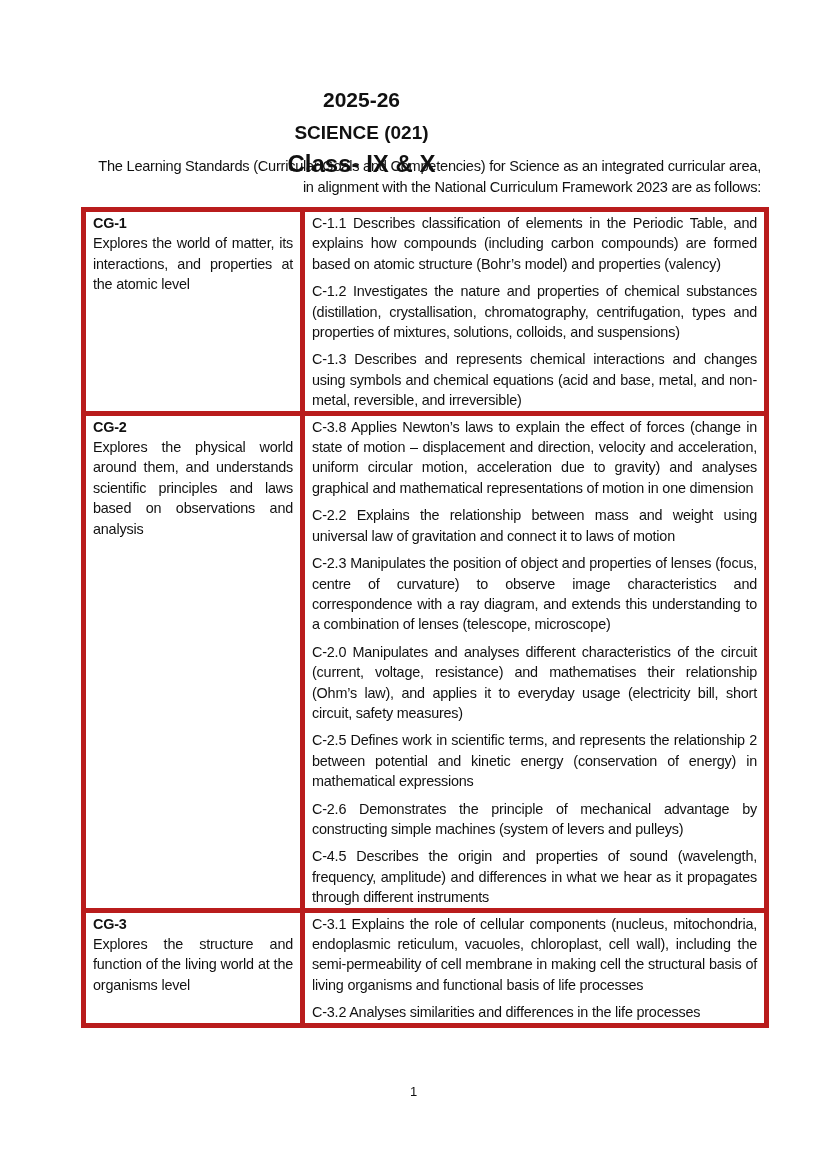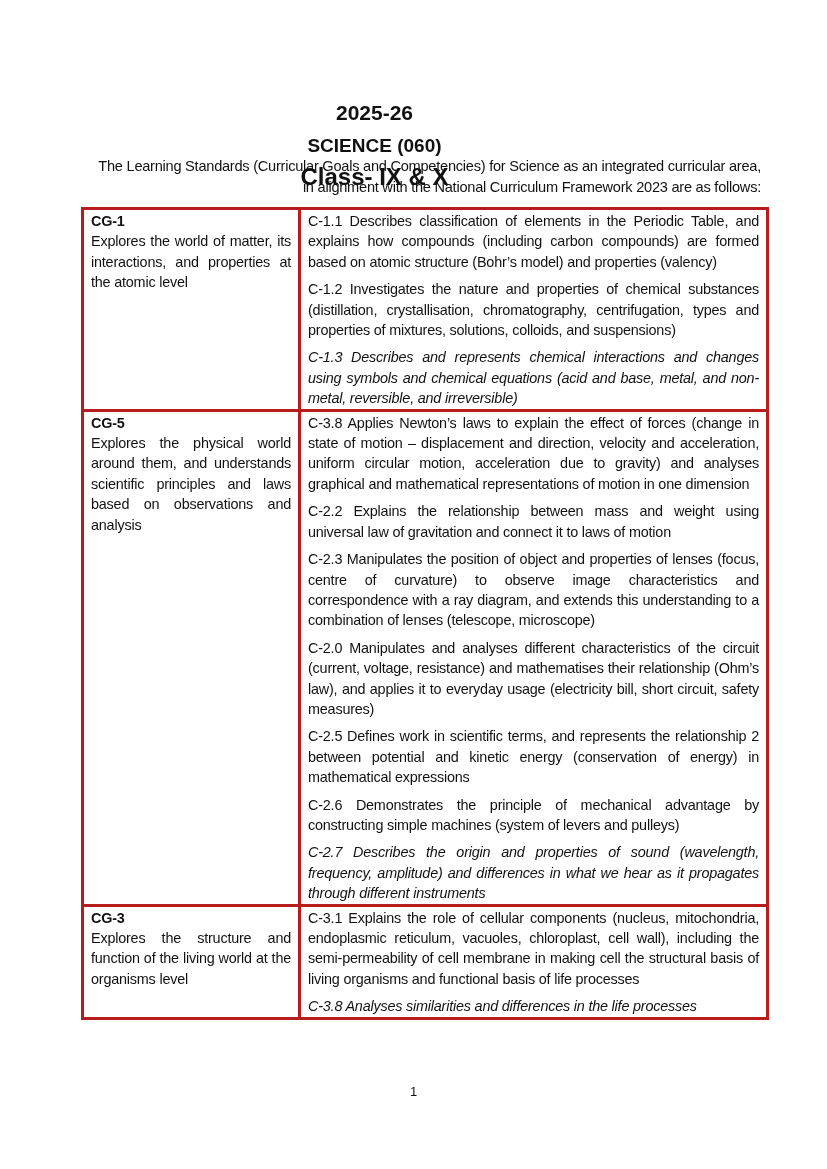--- a/index.html
+++ b/index.html
@@ -1,86 +1,86 @@
 <!DOCTYPE html>
 <html><head>
   <meta charset="utf-8">
   <style>
     html, body { margin: 0; padding: 0; background: #ffffff; }
     body {
       width: 827px; height: 1169px; position: relative; overflow: hidden;
       font-family: "Liberation Sans Narrow", "Liberation Sans", sans-serif;
       color: #111111;
     }
-    .hdr { position: absolute; left: 13px; width: 723px; text-align: center; font-weight: bold; color: #111; margin-top: 13px; }
+    .hdr { position: absolute; left: 0; width: 723px; text-align: center; font-weight: bold; color: #111; }
     .h-year { top: 88px; font-size: 21px; }
     .h-subj { top: 122px; font-size: 19px; }
     .h-class { top: 150px; font-size: 24px; }
     .intro {
       position: absolute; left: 89px; top: 156px; width: 672px;
       font-size: 14.6px; line-height: 21px; text-align: right; letter-spacing: -0.25px;
     }
     .intro { top: 156px; }
     table.lst {
       position: absolute; left: 81px; top: 207px; width: 688px;
       border-collapse: collapse; table-layout: fixed;
       font-size: 14.4px; line-height: 20.4px; letter-spacing: -0.2px;
     }
-    table.lst td { border: 3px solid #b91c1c; vertical-align: top; padding: 1px 7px 0 7px; }
+    table.lst td { border: 5px solid #b91c1c; vertical-align: top; padding: 1px 7px 0 7px; }
     td.goal { width: 200px; text-align: justify; }
     td.comp { text-align: justify; }
     .cg-id { font-weight: bold; display: block; }
     .goal-text { text-align: justify; text-align-last: left; display: block; }
     .c-item { display: block; text-align: justify; text-align-last: left; margin-bottom: 7px; }
-    .c-item:last-child { margin-bottom: 0; font-style: italic; }
+    .c-item:last-child { margin-bottom: 0; }
     .page-num { position: absolute; top: 1084px; left: 0; width: 827px; text-align: center; font-size: 13px; }
   </style>
 </head>
 <body>
 
 <div class="hdr h-year">2025-26</div>
-<div class="hdr h-subj">SCIENCE (060)</div>
+<div class="hdr h-subj">SCIENCE (021)</div>
 <div class="hdr h-class">Class- IX &amp; X</div>
 
 <div class="intro">The Learning Standards (Curricular Goals and Competencies) for Science as an integrated curricular area, in alignment with the National Curriculum Framework 2023 are as follows:</div>
 
 <table class="lst">
   <tbody>
     <tr>
       <td class="goal">
         <span class="cg-id">CG-1</span>
         <span class="goal-text">Explores the world of matter, its interactions, and properties at the atomic level</span>
       </td>
       <td class="comp">
         <span class="c-item">C-1.1 Describes classification of elements in the Periodic Table, and explains how compounds (including carbon compounds) are formed based on atomic structure (Bohr’s model) and properties (valency)</span>
         <span class="c-item">C-1.2 Investigates the nature and properties of chemical substances (distillation, crystallisation, chromatography, centrifugation, types and properties of mixtures, solutions, colloids, and suspensions)</span>
         <span class="c-item">C-1.3 Describes and represents chemical interactions and changes using symbols and chemical equations (acid and base, metal, and non-metal, reversible, and irreversible)</span>
       </td>
     </tr>
     <tr>
       <td class="goal">
-        <span class="cg-id">CG-5</span>
+        <span class="cg-id">CG-2</span>
         <span class="goal-text">Explores the physical world around them, and understands scientific principles and laws based on observations and analysis</span>
       </td>
       <td class="comp">
         <span class="c-item">C-3.8 Applies Newton’s laws to explain the effect of forces (change in state of motion – displacement and direction, velocity and acceleration, uniform circular motion, acceleration due to gravity) and analyses graphical and mathematical representations of motion in one dimension</span>
         <span class="c-item">C-2.2 Explains the relationship between mass and weight using universal law of gravitation and connect it to laws of motion</span>
         <span class="c-item">C-2.3 Manipulates the position of object and properties of lenses (focus, centre of curvature) to observe image characteristics and correspondence with a ray diagram, and extends this understanding to a combination of lenses (telescope, microscope)</span>
         <span class="c-item">C-2.0 Manipulates and analyses different characteristics of the circuit (current, voltage, resistance) and mathematises their relationship (Ohm’s law), and applies it to everyday usage (electricity bill, short circuit, safety measures)</span>
         <span class="c-item">C-2.5 Defines work in scientific terms, and represents the relationship 2 between potential and kinetic energy (conservation of energy) in mathematical expressions</span>
         <span class="c-item">C-2.6 Demonstrates the principle of mechanical advantage by constructing simple machines (system of levers and pulleys)</span>
-        <span class="c-item">C-2.7 Describes the origin and properties of sound (wavelength, frequency, amplitude) and differences in what we hear as it propagates through different instruments</span>
+        <span class="c-item">C-4.5 Describes the origin and properties of sound (wavelength, frequency, amplitude) and differences in what we hear as it propagates through different instruments</span>
       </td>
     </tr>
     <tr>
       <td class="goal">
         <span class="cg-id">CG-3</span>
         <span class="goal-text">Explores the structure and function of the living world at the organisms level</span>
       </td>
       <td class="comp">
         <span class="c-item">C-3.1 Explains the role of cellular components (nucleus, mitochondria, endoplasmic reticulum, vacuoles, chloroplast, cell wall), including the semi-permeability of cell membrane in making cell the structural basis of living organisms and functional basis of life processes</span>
-        <span class="c-item">C-3.8 Analyses similarities and differences in the life processes</span>
+        <span class="c-item">C-3.2 Analyses similarities and differences in the life processes</span>
       </td>
     </tr>
   </tbody>
 </table>
 
 <div class="page-num">1</div>
 
 </body></html>

